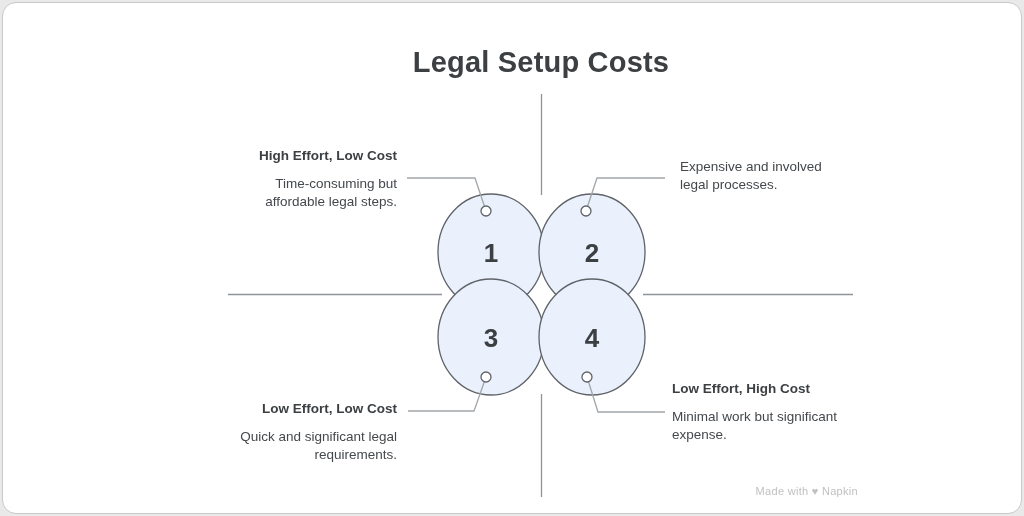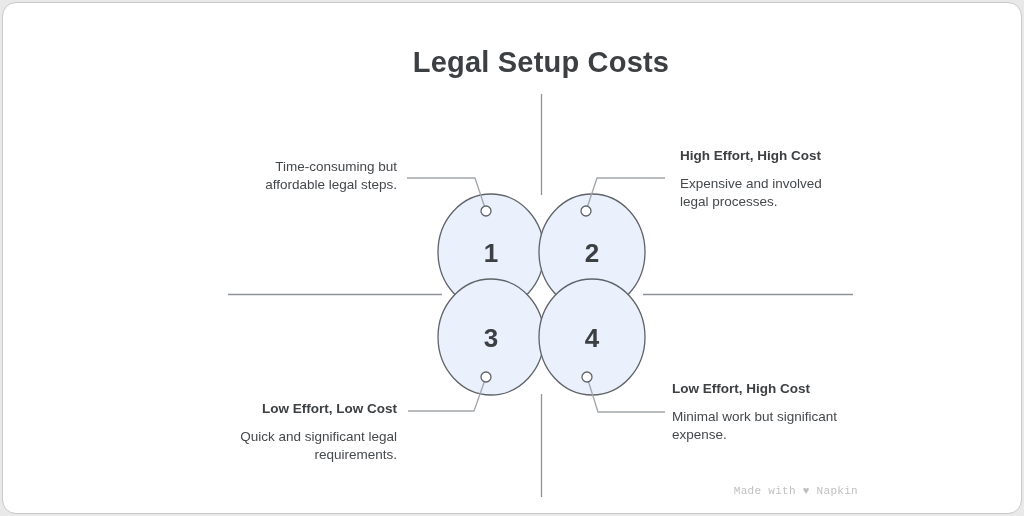--- a/index.html
+++ b/index.html
@@ -19,21 +19,21 @@
   }
   .label-block{position:absolute;color:#3c4043;}
   .label-block .q-heading{font-size:13.5px;font-weight:700;line-height:17px;color:#3c4043;}
   .label-block .q-desc{margin-top:11px;font-size:13.5px;font-weight:400;line-height:17.5px;color:#44484c;}
   .lb-tl{left:227px;top:147px;width:170px;text-align:right;}
   .lb-tr{left:680px;top:147px;width:172px;text-align:left;}
   .lb-bl{left:227px;top:380px;width:170px;text-align:right;margin-top:20px;}
   .lb-br{left:672px;top:380px;width:172px;text-align:left;}
   .watermark{
     position:absolute;top:485px;right:166px;font-size:11px;color:#c0c0c0;
-    white-space:nowrap;letter-spacing:0.3px;font-family:Liberation Mono, monospace;
+    white-space:nowrap;letter-spacing:0.3px;
   }
   svg text.q-number{
     font-family:"Liberation Sans",sans-serif;font-size:26px;font-weight:700;fill:#3c4043;
   }
 </style>
 </head>
 <body>
 
 <div class="stage">
   <div class="card"></div>
@@ -64,25 +64,25 @@
 
       <circle cx="486" cy="211" r="5" fill="#ffffff" stroke="#5f6368" stroke-width="1.3"></circle>
       <circle cx="586" cy="211" r="5" fill="#ffffff" stroke="#5f6368" stroke-width="1.3"></circle>
       <circle cx="486" cy="377" r="5" fill="#ffffff" stroke="#5f6368" stroke-width="1.3"></circle>
       <circle cx="587" cy="377" r="5" fill="#ffffff" stroke="#5f6368" stroke-width="1.3"></circle>
     </svg>
 
     <div class="page-title">Legal Setup Costs</div>
 
     <div class="label-block lb-tl">
+      <div class="q-heading">High Effort, Low Cost</div>
       <div class="q-desc">Time-consuming but affordable legal steps.</div>
     </div>
 
     <div class="label-block lb-tr">
-      <div class="q-heading">High Effort, High Cost</div>
       <div class="q-desc">Expensive and involved legal processes.</div>
     </div>
 
     <div class="label-block lb-bl">
       <div class="q-heading">Low Effort, Low Cost</div>
       <div class="q-desc">Quick and significant legal requirements.</div>
     </div>
 
     <div class="label-block lb-br">
       <div class="q-heading">Low Effort, High Cost</div>

